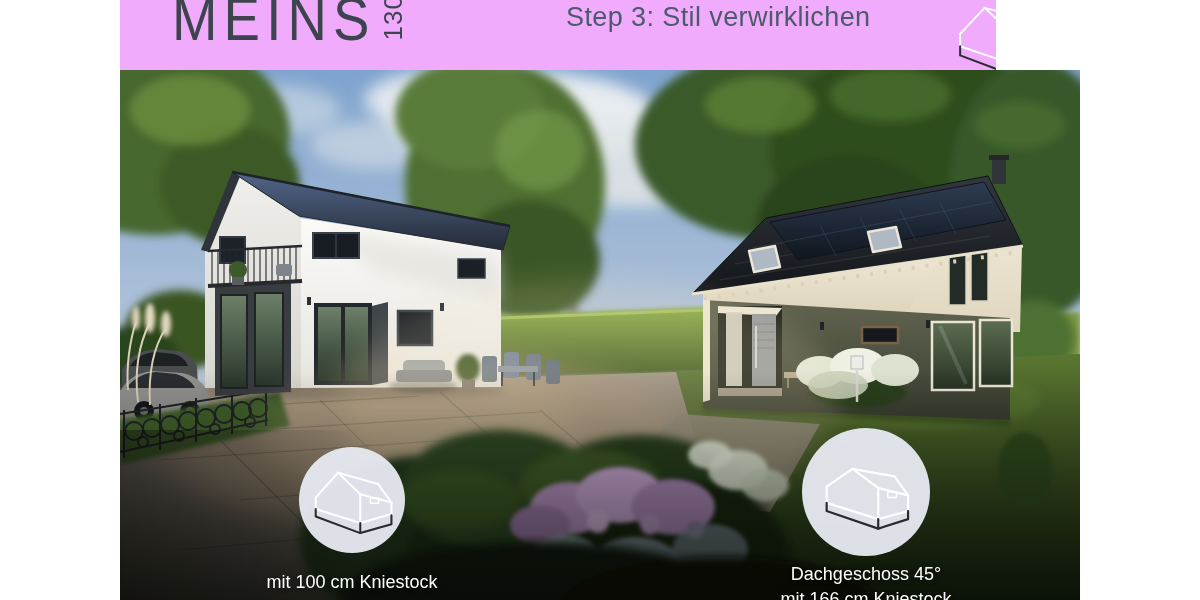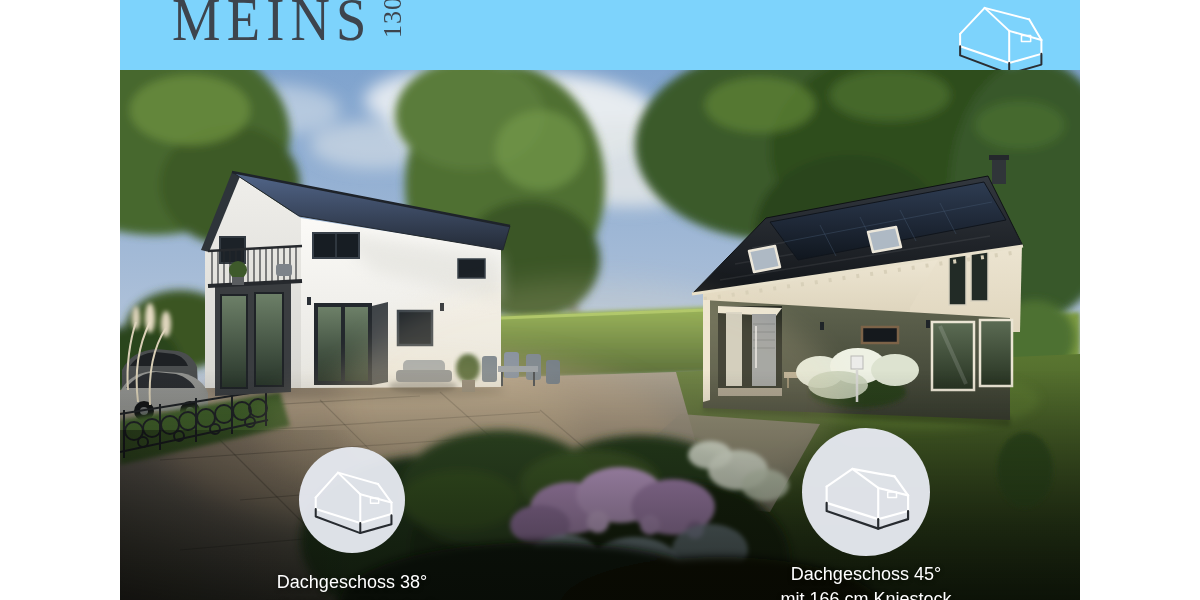--- a/index.html
+++ b/index.html
@@ -1,21 +1,21 @@
 <!DOCTYPE html>
 <html><head>
 <meta charset="utf-8">
 <style>
   html,body{margin:0;padding:0;background:#ffffff;}
   body{width:1200px;height:600px;position:relative;overflow:hidden;
        font-family:"Liberation Sans",sans-serif;}
 
   
-  .header{position:absolute;left:120px;top:0;width:960px;height:70px;
-          background:#7dd3fc;overflow:hidden;font-family:Liberation Serif, serif;}
+  .header{position:absolute;left:120px;top:0;width:876px;height:70px;
+          background:#f0abfc;overflow:hidden;}
   .logo{position:absolute;left:52px;top:-12px;font-size:62px;line-height:1;
         font-weight:200;letter-spacing:7px;color:#3d444d;
         transform:scaleX(.88);transform-origin:left top;white-space:nowrap;}
   .logo-variant-wrap{position:absolute;left:250px;top:-12px;width:46px;height:58px;}
   .logo-variant{position:absolute;left:0;top:14px;font-size:26px;font-weight:300;
         letter-spacing:1px;color:#3d444d;transform:rotate(-90deg);
         transform-origin:center center;display:inline-block;width:46px;text-align:center;}
   .step-title{position:absolute;left:446px;top:2px;font-size:27px;
         color:#4d5a6a;letter-spacing:.4px;}
   .header-icon{position:absolute;left:834px;top:-14px;}
@@ -36,20 +36,21 @@
   .label-25{left:596px;top:492px;}
 </style>
 </head>
 <body>
 
 <div class="header">
   <div class="logo">MEINS</div>
   <div class="logo-variant-wrap">
     <span class="logo-variant">130</span>
   </div>
+  <div class="step-title">Step 3: Stil verwirklichen</div>
 
   <svg class="header-icon" width="92" height="102" viewBox="0 0 120 100">
     <g fill="none" stroke="#ffffff" stroke-width="2.6" stroke-linejoin="round" stroke-linecap="round">
       <path d="M8,46 L40,12 L72,42"></path>
       <path d="M40,12 L98,27"></path>
       <path d="M72,42 L114,54"></path>
       <path d="M98,27 L114,54"></path>
       <path d="M8,46 V62"></path>
       <path d="M72,42 V84"></path>
       <path d="M114,54 V72"></path>
@@ -454,21 +455,20 @@
         <rect x="98" y="56" width="13" height="8" stroke-width="2.2"></rect>
       </g>
       <g fill="none" stroke="#272b30" stroke-width="3.2" stroke-linejoin="round" stroke-linecap="round">
         <path d="M8,72 V84 L84,110 L128,96 V84"></path>
         <path d="M84,96 V110"></path>
       </g>
     </svg>
   </div>
 
   <div class="option-label label-38">
-    <div>Dachgeschoss 38°</div>
     <div>mit 100 cm Kniestock</div>
   </div>
   <div class="option-label label-25">
     <div>Dachgeschoss 45°</div>
     <div>mit 166 cm Kniestock</div>
   </div>
 
 </div>
 
 </body></html>

